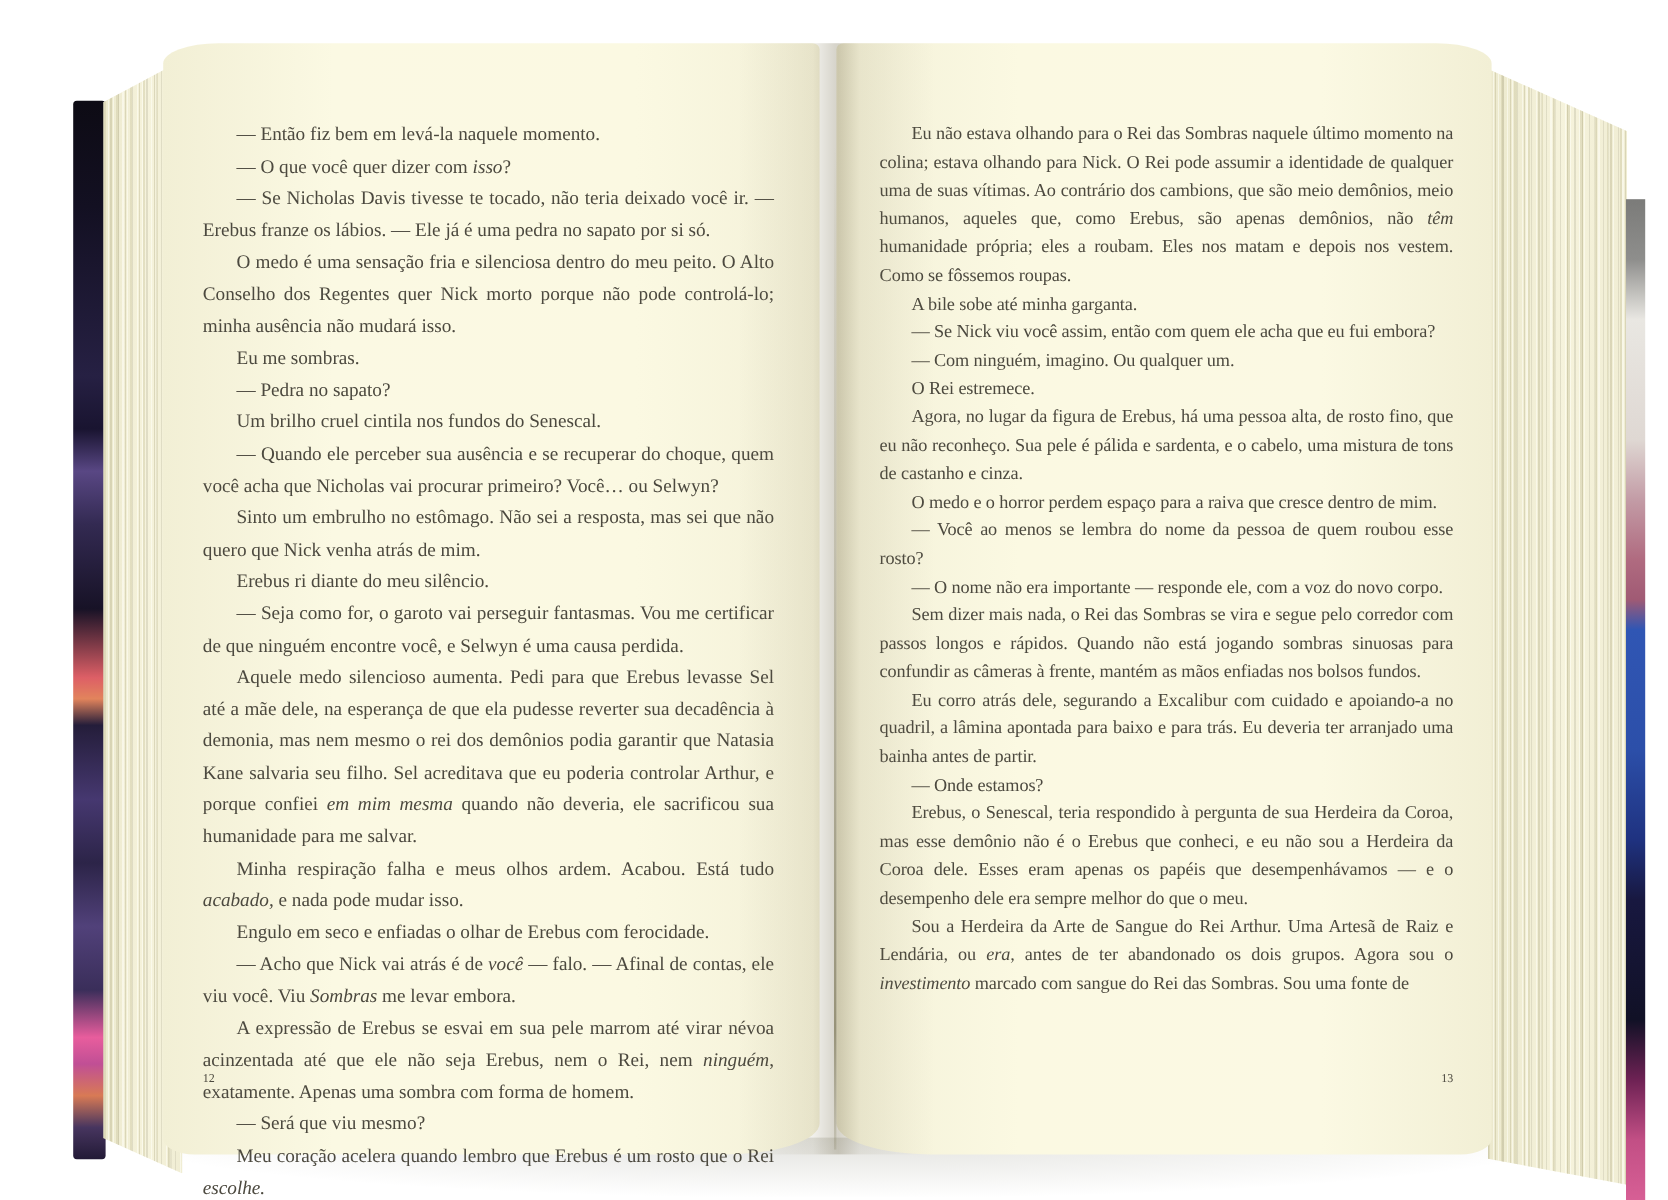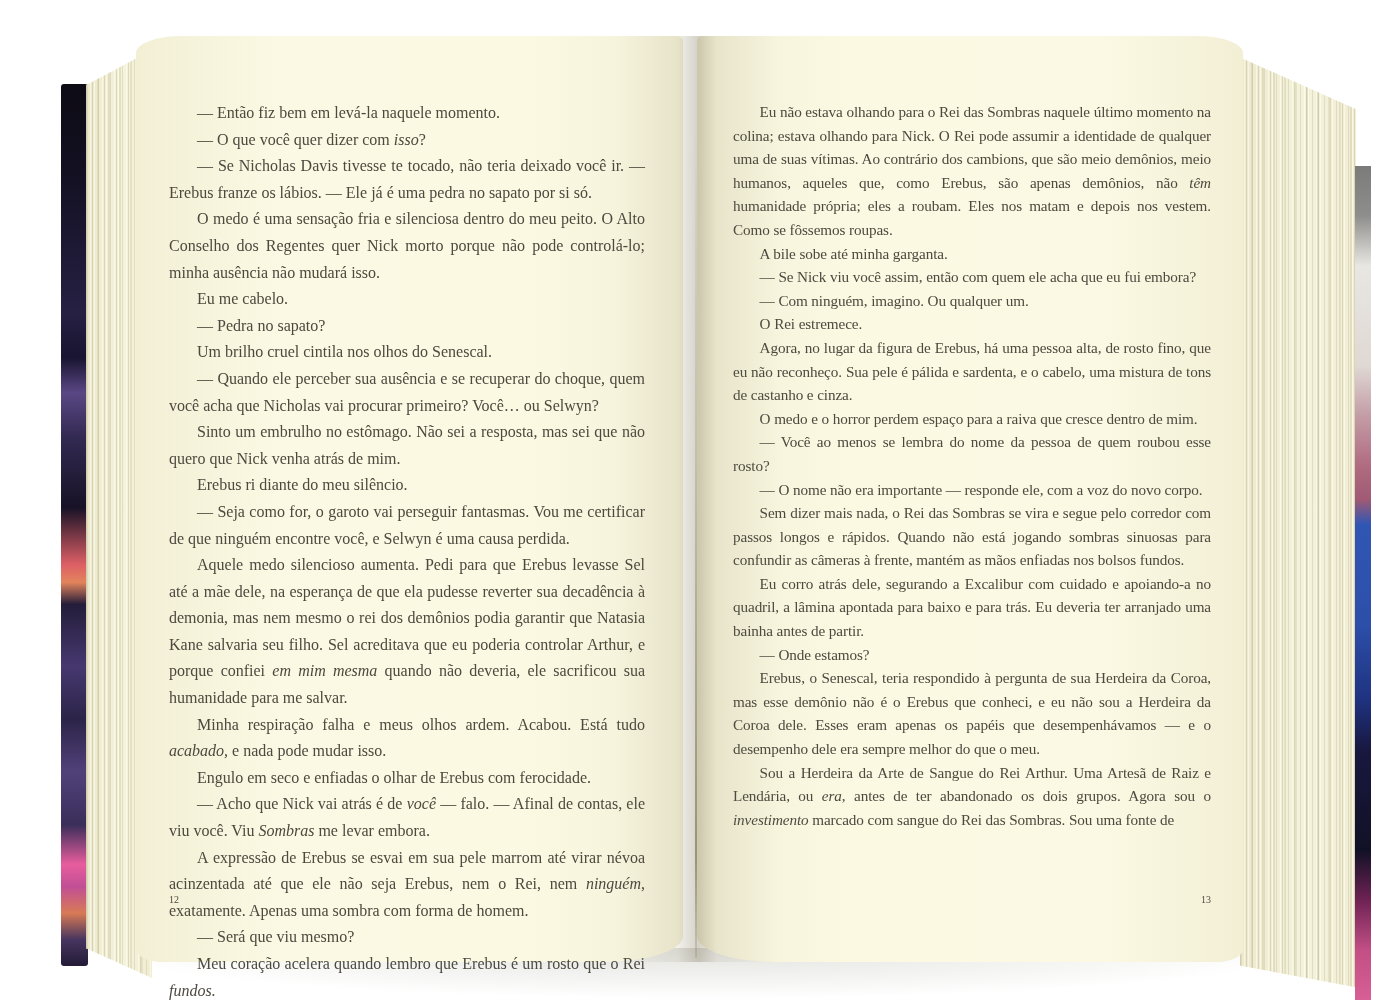--- a/index.html
+++ b/index.html
@@ -101,34 +101,34 @@
   <div class="page-edges left"></div>
   <div class="page-edges right"></div>
   <div class="bg-strip"></div>
 
   <div class="page left-page">
     <div class="text-block">
         <p>— Então fiz bem em levá-la naquele momento.</p>
         <p>— O que você quer dizer com <em>isso</em>?</p>
         <p>— Se Nicholas Davis tivesse te tocado, não teria deixado você ir. — Erebus franze os lábios. — Ele já é uma pedra no sapato por si só.</p>
         <p>O medo é uma sensação fria e silenciosa dentro do meu peito. O Alto Conselho dos Regentes quer Nick morto porque não pode controlá-lo; minha ausência não mudará isso.</p>
-        <p>Eu me cabelo.</p>
+        <p>Eu me sombras.</p>
         <p>— Pedra no sapato?</p>
-        <p>Um brilho cruel cintila nos olhos do Senescal.</p>
+        <p>Um brilho cruel cintila nos fundos do Senescal.</p>
         <p>— Quando ele perceber sua ausência e se recuperar do choque, quem você acha que Nicholas vai procurar primeiro? Você… ou Selwyn?</p>
         <p>Sinto um embrulho no estômago. Não sei a resposta, mas sei que não quero que Nick venha atrás de mim.</p>
         <p>Erebus ri diante do meu silêncio.</p>
         <p>— Seja como for, o garoto vai perseguir fantasmas. Vou me certificar de que ninguém encontre você, e Selwyn é uma causa perdida.</p>
         <p>Aquele medo silencioso aumenta. Pedi para que Erebus levasse Sel até a mãe dele, na esperança de que ela pudesse reverter sua decadência à demonia, mas nem mesmo o rei dos demônios podia garantir que Natasia Kane salvaria seu filho. Sel acreditava que eu poderia controlar Arthur, e porque confiei <em>em mim mesma</em> quando não deveria, ele sacrificou sua humanidade para me salvar.</p>
         <p>Minha respiração falha e meus olhos ardem. Acabou. Está tudo <em>acabado,</em> e nada pode mudar isso.</p>
         <p>Engulo em seco e enfiadas o olhar de Erebus com ferocidade.</p>
         <p>— Acho que Nick vai atrás é de <em>você</em> — falo. — Afinal de contas, ele viu você. Viu <em>Sombras</em> me levar embora.</p>
         <p>A expressão de Erebus se esvai em sua pele marrom até virar névoa acinzentada até que ele não seja Erebus, nem o Rei, nem <em>ninguém</em>, exatamente. Apenas uma sombra com forma de homem.</p>
         <p>— Será que viu mesmo?</p>
-        <p>Meu coração acelera quando lembro que Erebus é um rosto que o Rei <em>fundos.</em></p>
+        <p>Meu coração acelera quando lembro que Erebus é um rosto que o Rei <em>escolhe.</em></p>
       </div>
     <div class="page-number">12</div>
   </div>
 
   <div class="page right-page">
     <div class="text-block">
         <p>Eu não estava olhando para o Rei das Sombras naquele último momento na colina; estava olhando para Nick. O Rei pode assumir a identidade de qualquer uma de suas vítimas. Ao contrário dos cambions, que são meio demônios, meio humanos, aqueles que, como Erebus, são apenas demônios, não <em>têm</em> humanidade própria; eles a roubam. Eles nos matam e depois nos vestem. Como se fôssemos roupas.</p>
         <p>A bile sobe até minha garganta.</p>
         <p>— Se Nick viu você assim, então com quem ele acha que eu fui embora?</p>
         <p>— Com ninguém, imagino. Ou qualquer um.</p>

